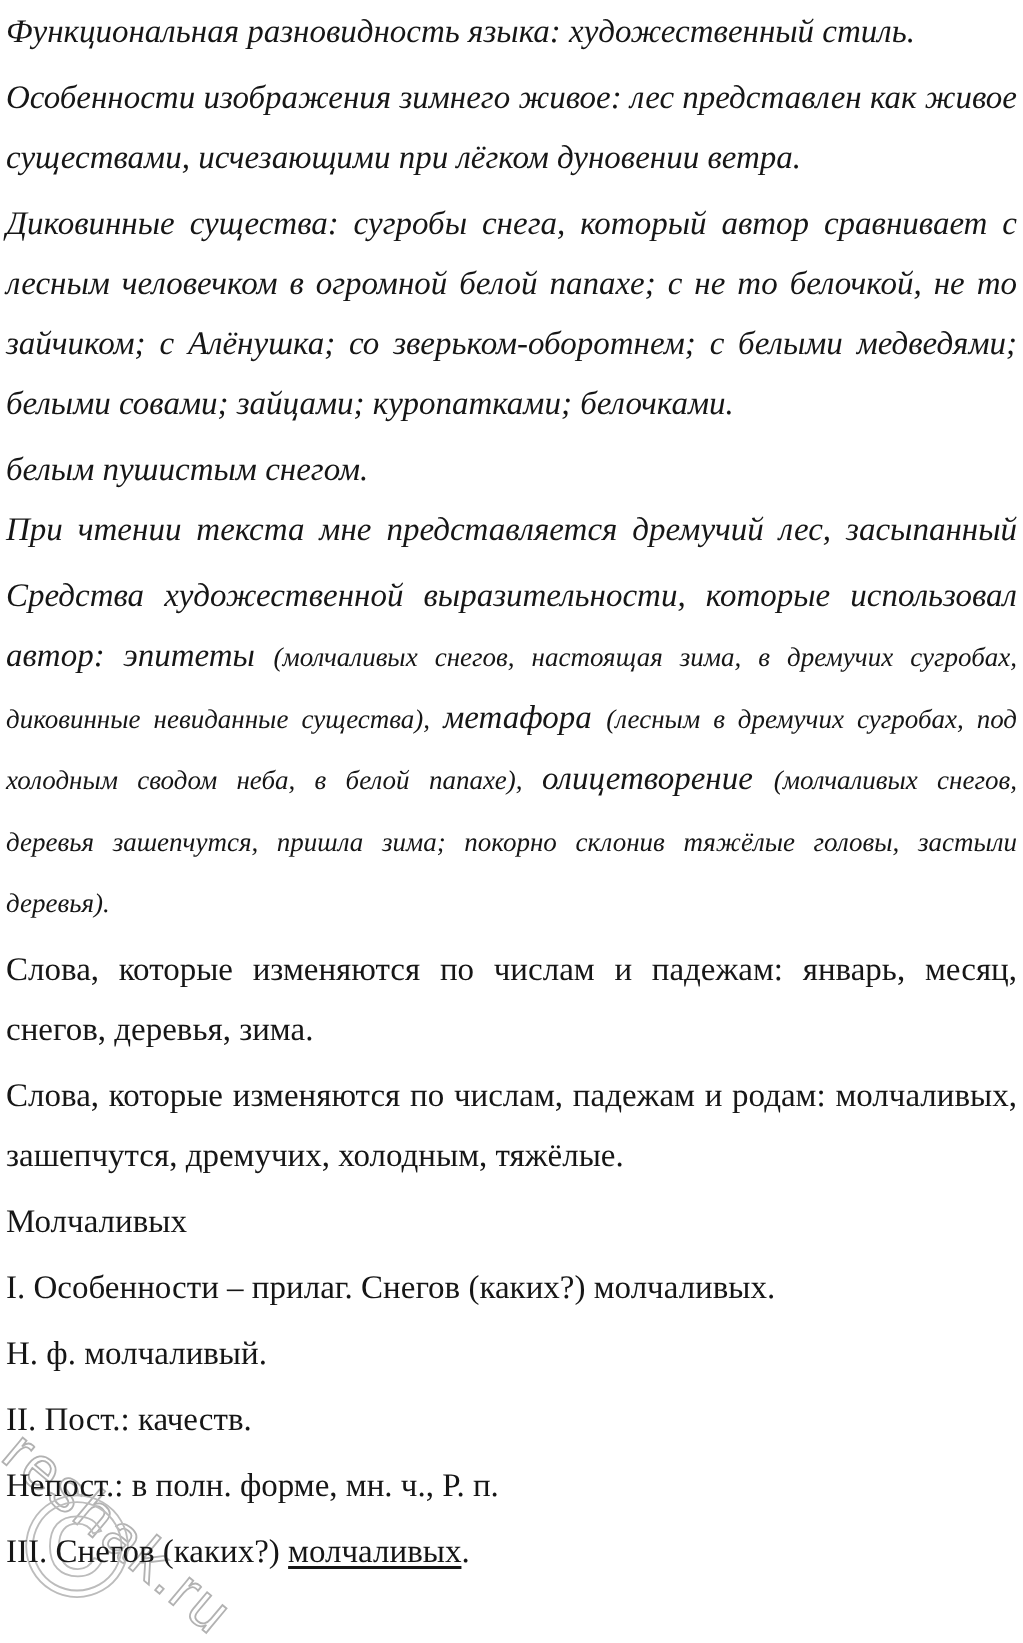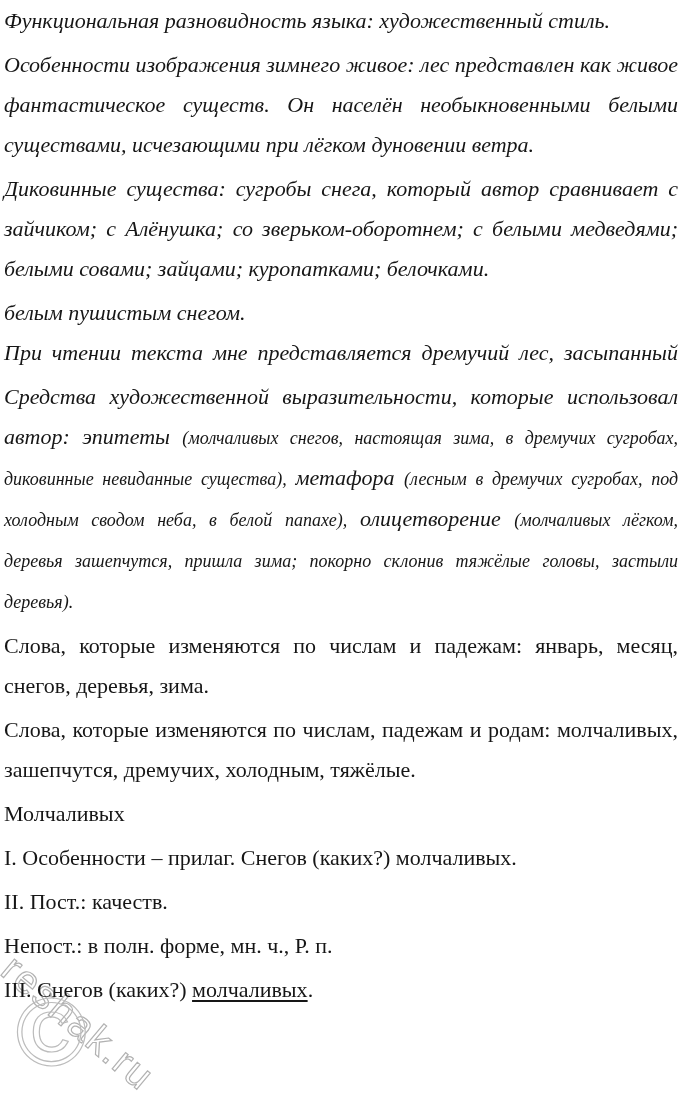--- a/index.html
+++ b/index.html
@@ -80,55 +80,58 @@
     <span class="wm-copy">©</span>
   </div>
 
   <div class="content">
 
   <div class="para italic">
         <div class="line left"><span>Функциональная разновидность языка: художественный стиль.</span></div>
       </div>
       <div class="para italic">
         <div class="line just"><span>Особенности изображения зимнего живое: лес представлен как живое</span></div>
-        <div class="line just"><span>фантастическое существ. Он населён необыкновенными белыми</span></div>
         <div class="line left"><span>существами, исчезающими при лёгком дуновении ветра.</span></div>
       </div>
       <div class="para italic">
         <div class="line just"><span>Диковинные существа: сугробы снега, который автор сравнивает с</span></div>
+        <div class="line just"><span>лесным человечком в огромной белой папахе; с не то белочкой, не то</span></div>
         <div class="line just"><span>зайчиком; с Алёнушка; со зверьком-оборотнем; с белыми медведями;</span></div>
         <div class="line left"><span>белыми совами; зайцами; куропатками; белочками.</span></div>
       </div>
       <div class="para italic">
         <div class="line left"><span>белым пушистым снегом.</span></div>
         <div class="line just"><span>При чтении текста мне представляется дремучий лес, засыпанный</span></div>
       </div>
       <div class="para italic">
         <div class="line just"><span>Средства художественной выразительности, которые использовал</span></div>
         <div class="line just"><span>автор: эпитеты </span><span class="small">(молчаливых снегов, настоящая зима, в дремучих сугробах,</span></div>
         <div class="line just"><span class="small">диковинные невиданные существа), </span><span>метафора </span><span class="small">(лесным в дремучих сугробах, под</span></div>
-        <div class="line just"><span class="small">холодным сводом неба, в белой папахе), </span><span>олицетворение </span><span class="small">(молчаливых лёгком,</span></div>
+        <div class="line just"><span class="small">холодным сводом неба, в белой папахе), </span><span>олицетворение </span><span class="small">(молчаливых снегов,</span></div>
         <div class="line just"><span class="small">деревья зашепчутся, пришла зима; покорно склонив тяжёлые головы, застыли</span></div>
         <div class="line left"><span class="small">деревья).</span></div>
       </div>
       <div class="para roman">
         <div class="line just"><span>Слова, которые изменяются по числам и падежам: январь, месяц,</span></div>
         <div class="line left"><span>снегов, деревья, зима.</span></div>
       </div>
       <div class="para roman">
         <div class="line just"><span>Слова, которые изменяются по числам, падежам и родам: молчаливых,</span></div>
         <div class="line left"><span>зашепчутся, дремучих, холодным, тяжёлые.</span></div>
       </div>
       <div class="para roman">
         <div class="line left"><span>Молчаливых</span></div>
       </div>
       <div class="para roman">
         <div class="line left"><span>I. Особенности – прилаг. Снегов (каких?) молчаливых.</span></div>
       </div>
       <div class="para roman">
+        <div class="line left"><span>Н. ф. молчаливый.</span></div>
+      </div>
+      <div class="para roman">
         <div class="line left"><span>II. Пост.: качеств.</span></div>
       </div>
       <div class="para roman">
         <div class="line left"><span>Непост.: в полн. форме, мн. ч., Р. п.</span></div>
       </div>
       <div class="para roman">
         <div class="line left"><span>III. Снегов (каких?) </span><span class="und">молчаливых</span><span>.</span></div>
       </div>
     </div>
 

